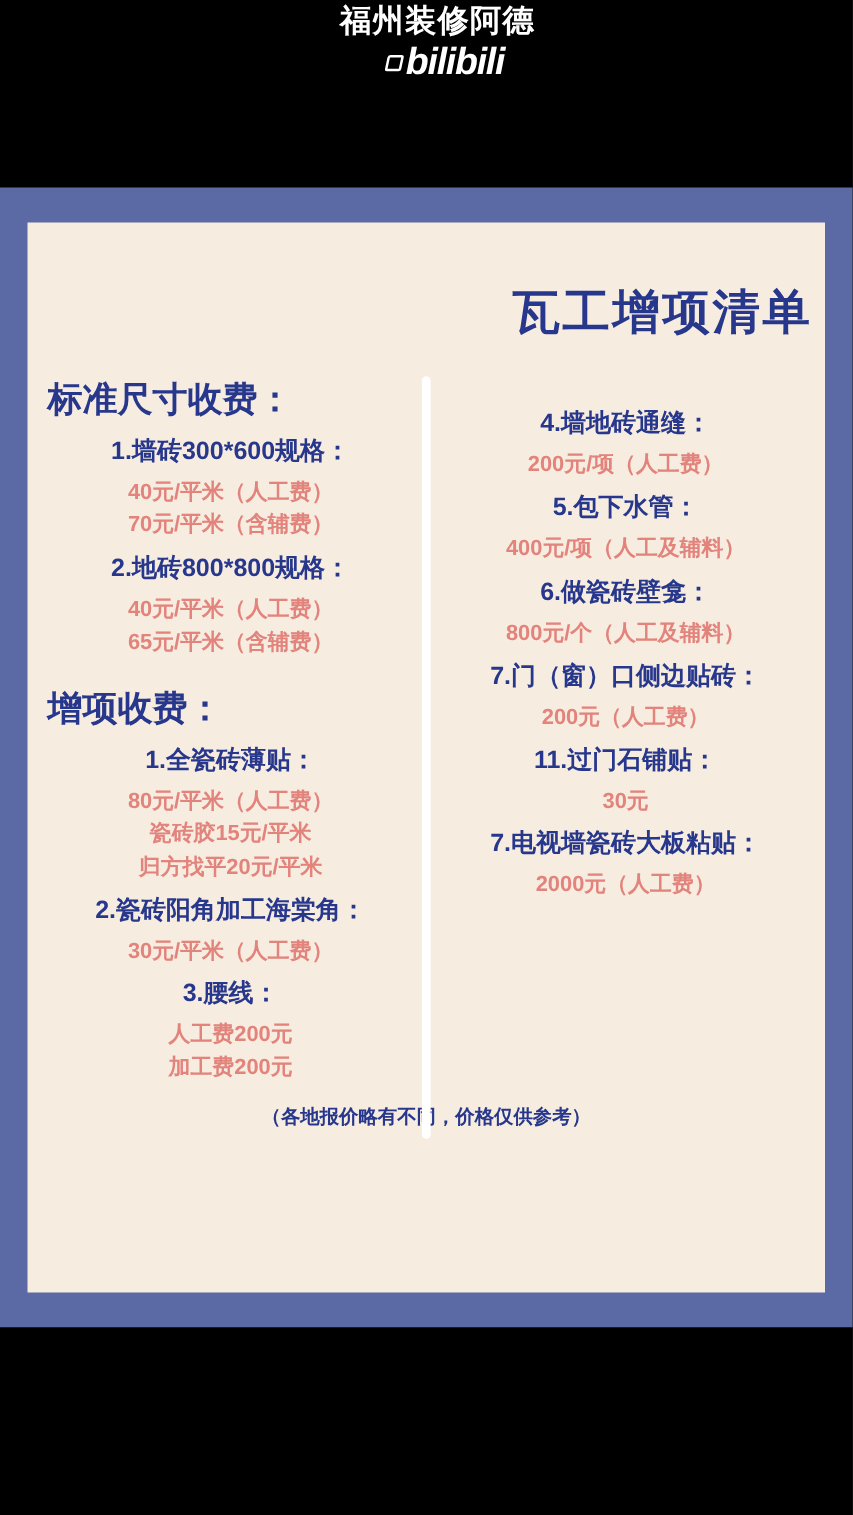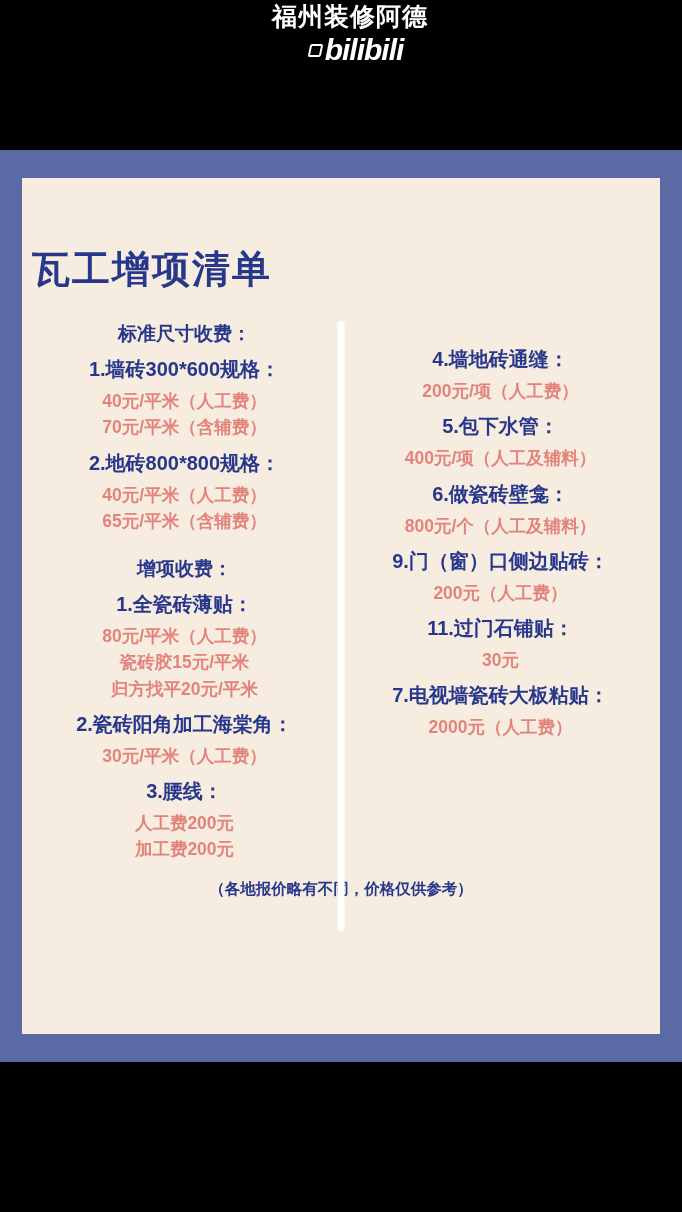--- a/index.html
+++ b/index.html
@@ -79,26 +79,26 @@
   }
   .bottombar {
     position: absolute;
     top: 1062px;
     left: 0;
     width: 682px;
     height: 150px;
     background: #000000;
   }
   .title {
-    text-align: left;
+    text-align: right;
     color: #27378c;
     font-size: 38px;
     font-weight: bold;
     letter-spacing: 2px;
-    margin-top: 52px;
+    margin-top: 32px;
     margin-bottom: 20px;
   }
   .columns {
     display: flex;
     position: relative;
     padding: 0 6px;
   }
   .col {
     width: 50%;
     box-sizing: border-box;
@@ -111,22 +111,21 @@
     top: 6px;
     width: 7px;
     height: 610px;
     background: #ffffff;
     transform: translateX(-50%);
     border-radius: 4px;
   }
   .sec-head {
     color: #27378c;
     font-weight: bold;
-    font-size: 19px;
-    text-align: center;
+    font-size: 28px;
     margin: 6px 0 10px 0;
   }
   .item-head {
     color: #27378c;
     font-weight: bold;
     font-size: 20px;
     text-align: center;
     margin: 10px 0 6px 0;
     line-height: 1.25;
   }
@@ -211,21 +210,21 @@
           </div>
           <div>
             <div class="item-head">5.包下水管：</div>
             <div class="price">400元/项（人工及辅料）</div>
           </div>
           <div>
             <div class="item-head">6.做瓷砖壁龛：</div>
             <div class="price">800元/个（人工及辅料）</div>
           </div>
           <div>
-            <div class="item-head">9.门（窗）口侧边贴砖：</div>
+            <div class="item-head">7.门（窗）口侧边贴砖：</div>
             <div class="price">200元（人工费）</div>
           </div>
           <div>
             <div class="item-head">11.过门石铺贴：</div>
             <div class="price">30元</div>
           </div>
           <div>
             <div class="item-head">7.电视墙瓷砖大板粘贴：</div>
             <div class="price">2000元（人工费）</div>
           </div>

